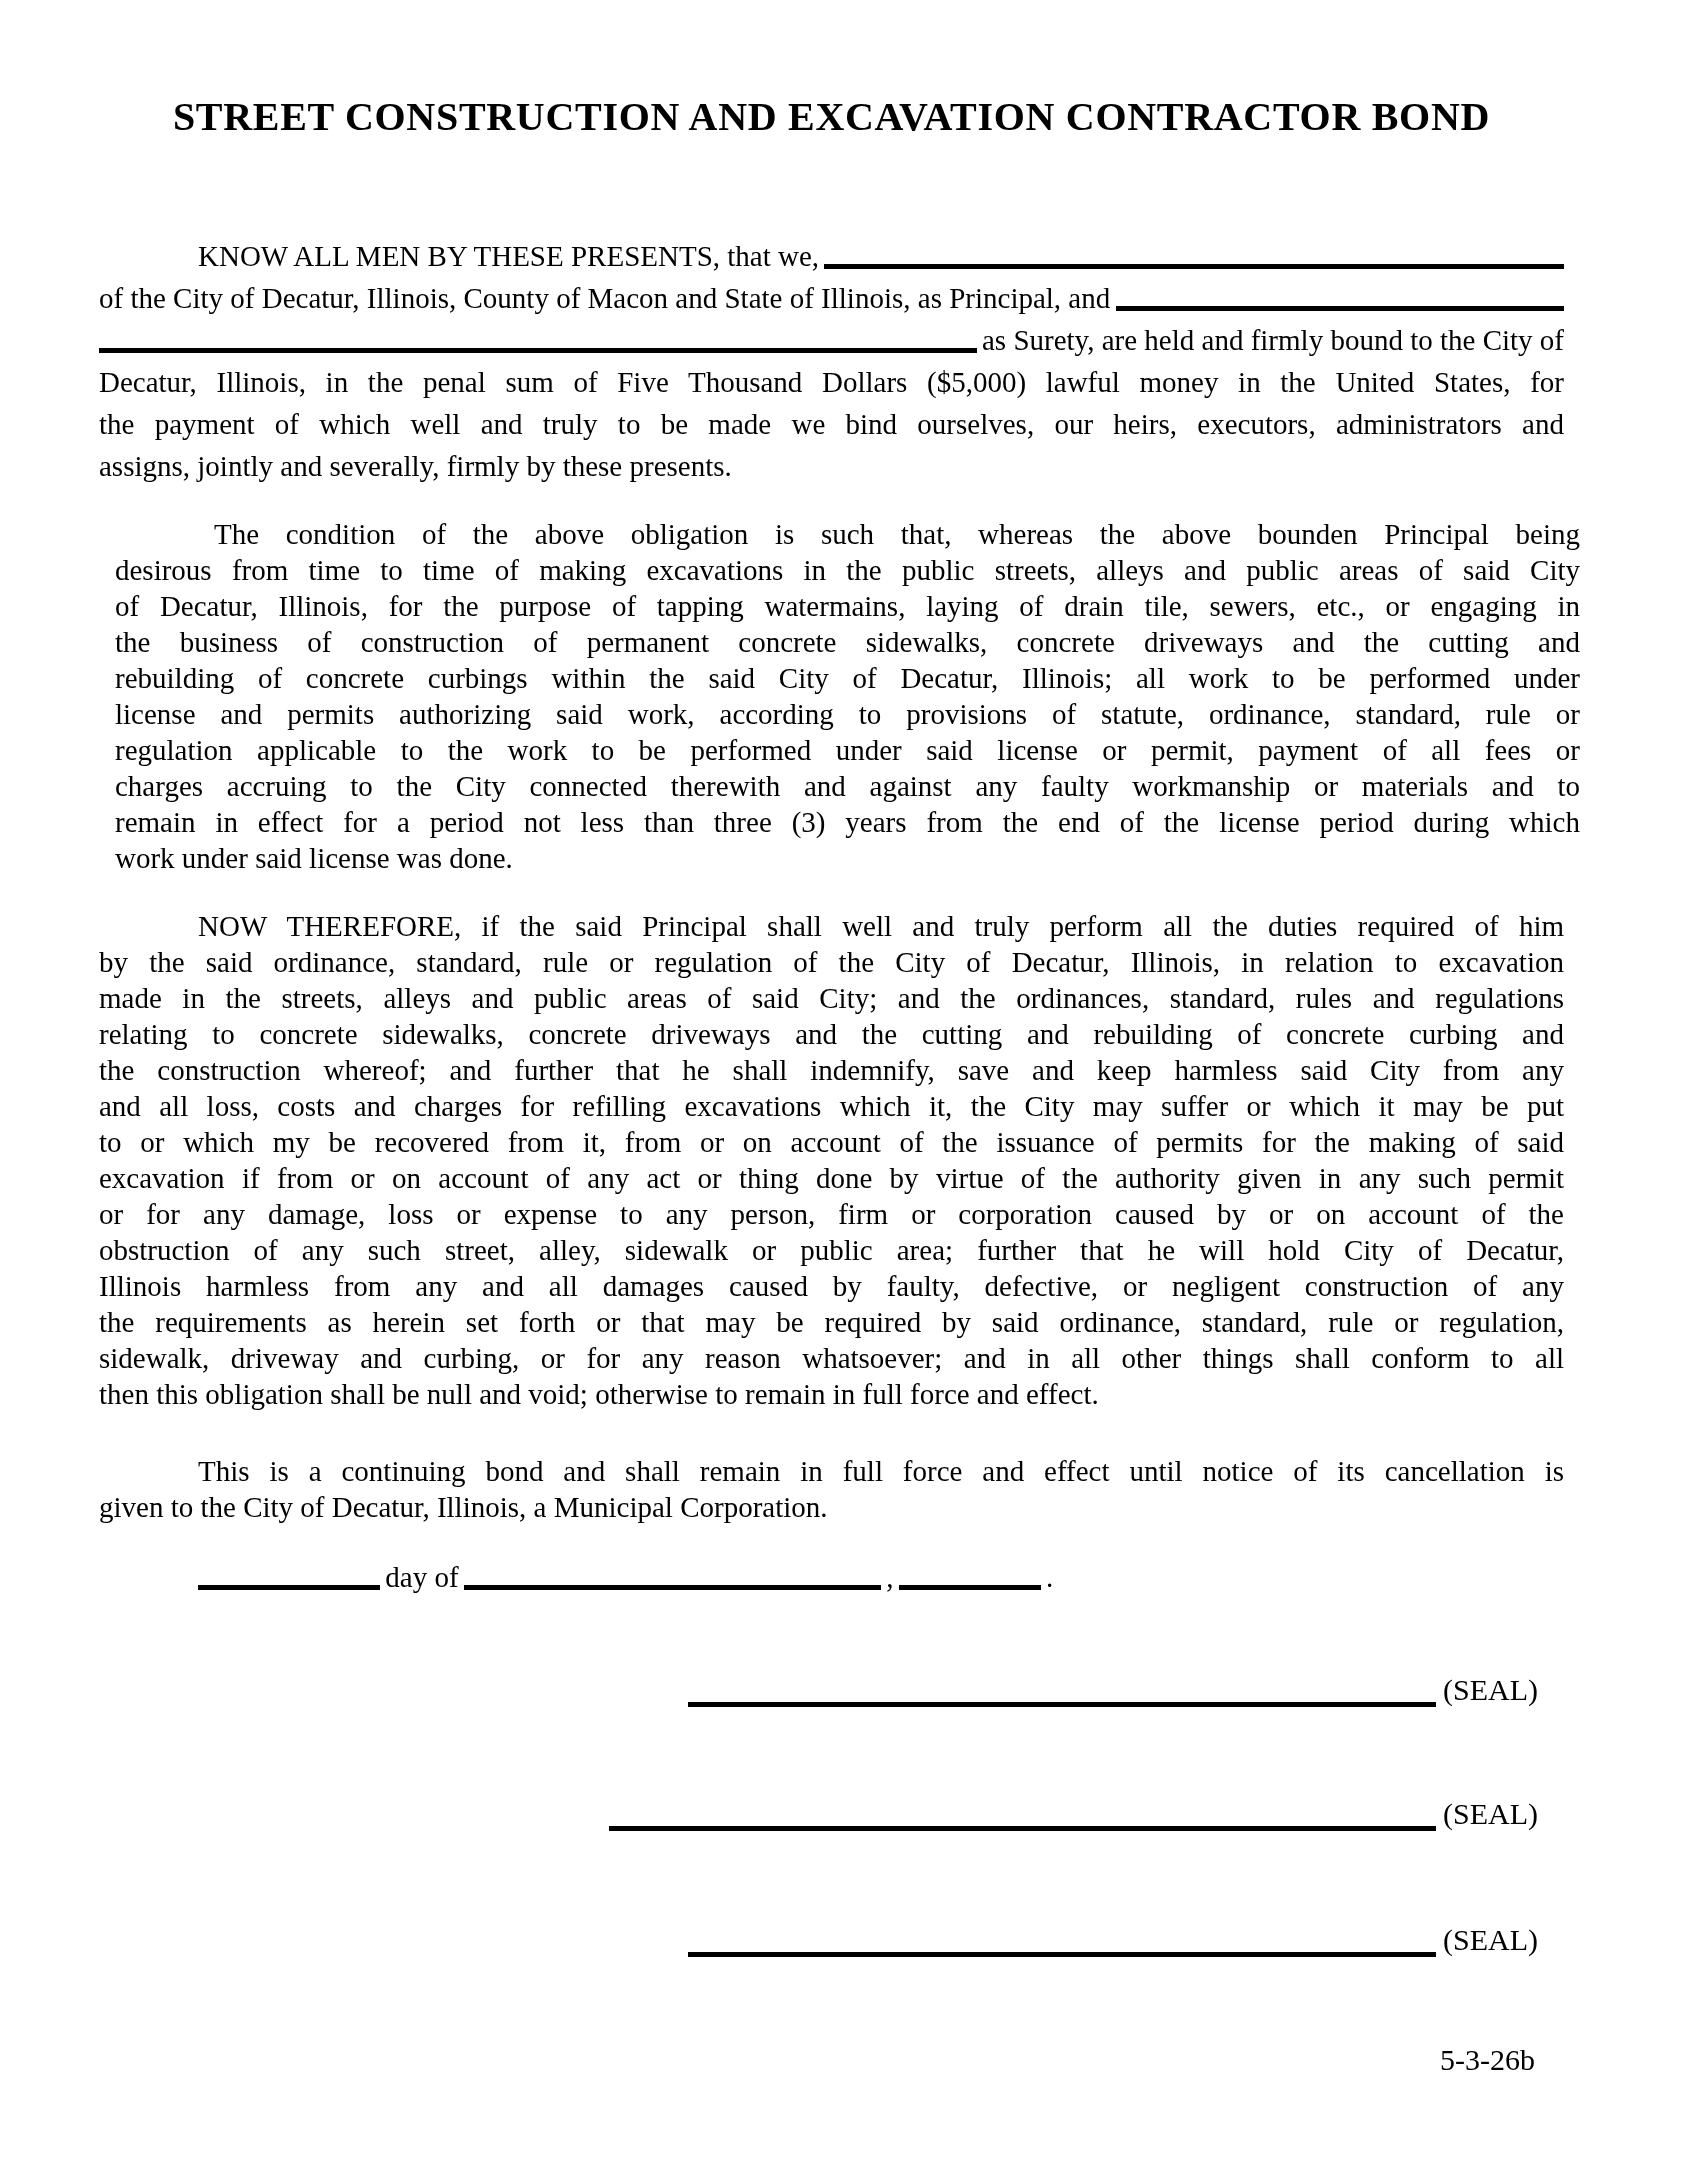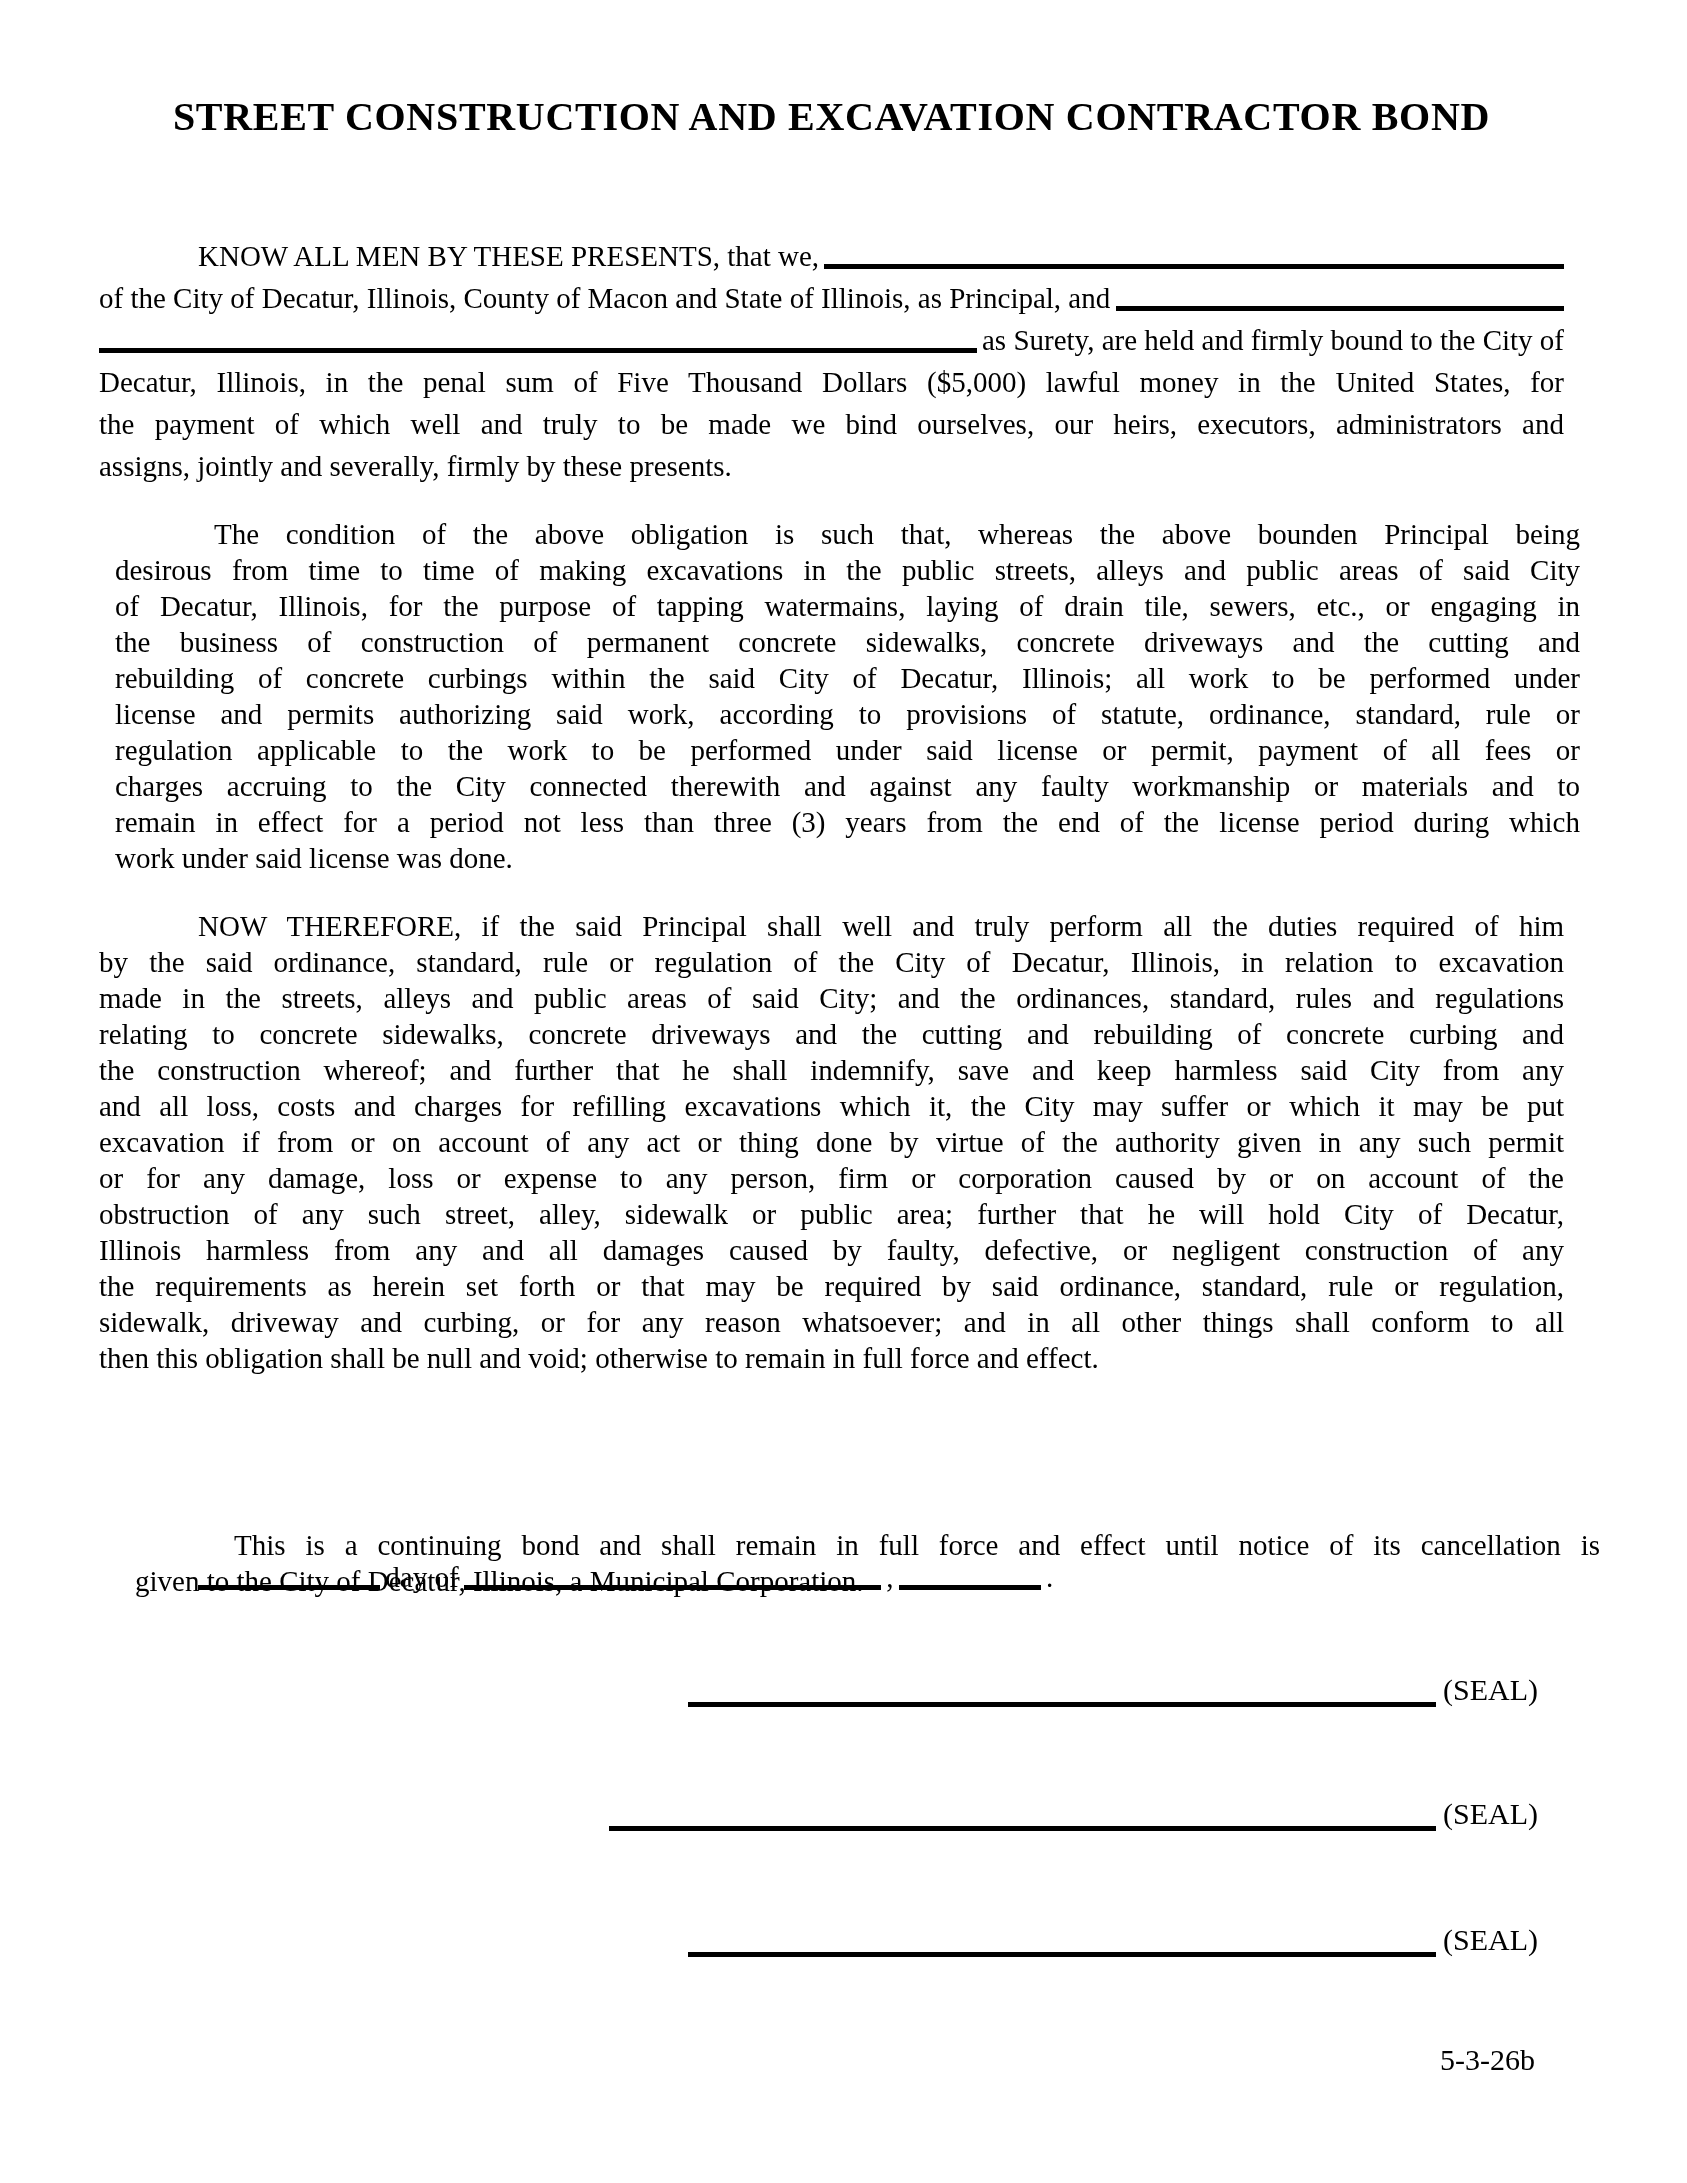--- a/index.html
+++ b/index.html
@@ -17,21 +17,21 @@
     top: 93px;
     text-align: center;
     font-size: 40px;
     font-weight: bold;
     letter-spacing: 0.7px;
   }
   .para { font-size: 29px; line-height: 36px; }
   #p1 { top: 235px; line-height: 42px; }
   #p2 { top: 516px; margin-left: 16px; }
   #p3 { top: 908px; }
-  #p4 { top: 1527px; margin-left: 36px; }
+  #p4 { top: 1453px; }
   #witness { top: 1556px; line-height: 42px; }
 
   .line { min-height: 1em; }
   .line.ind { padding-left: 99px; }
   .line.just { text-align: justify; text-align-last: justify; }
 
   .flexline { display: flex; align-items: flex-end; }
   .flexline .seg { white-space: pre; }
   .blank {
     display: inline-block;
@@ -95,20 +95,21 @@
       <div class="line">work under said license was done.</div>
     </div>
 
   <div class="content para" id="p3">
       <div class="line ind just">NOW THEREFORE, if the said Principal shall well and truly perform all the duties required of him</div>
       <div class="line just">by the said ordinance, standard, rule or regulation of the City of Decatur, Illinois, in relation to excavation</div>
       <div class="line just">made in the streets, alleys and public areas of said City; and the ordinances, standard, rules and regulations</div>
       <div class="line just">relating to concrete sidewalks, concrete driveways and the cutting and rebuilding of concrete curbing and</div>
       <div class="line just">the construction whereof; and further that he shall indemnify, save and keep harmless said City from any</div>
       <div class="line just">and all loss, costs and charges for refilling excavations which it, the City may suffer or which it may be put</div>
+      <div class="line just">to or which my be recovered from it, from or on account of the issuance of permits for the making of said</div>
       <div class="line just">excavation if from or on account of any act or thing done by virtue of the authority given in any such permit</div>
       <div class="line just">or for any damage, loss or expense to any person, firm or corporation caused by or on account of the</div>
       <div class="line just">obstruction of any such street, alley, sidewalk or public area; further that he will hold City of Decatur,</div>
       <div class="line just">Illinois harmless from any and all damages caused by faulty, defective, or negligent construction of any</div>
       <div class="line just">the requirements as herein set forth or that may be required by said ordinance, standard, rule or regulation,</div>
       <div class="line just">sidewalk, driveway and curbing, or for any reason whatsoever; and in all other things shall conform to all</div>
       <div class="line">then this obligation shall be null and void; otherwise to remain in full force and effect.</div>
     </div>
 
   <div class="content para" id="p4">

